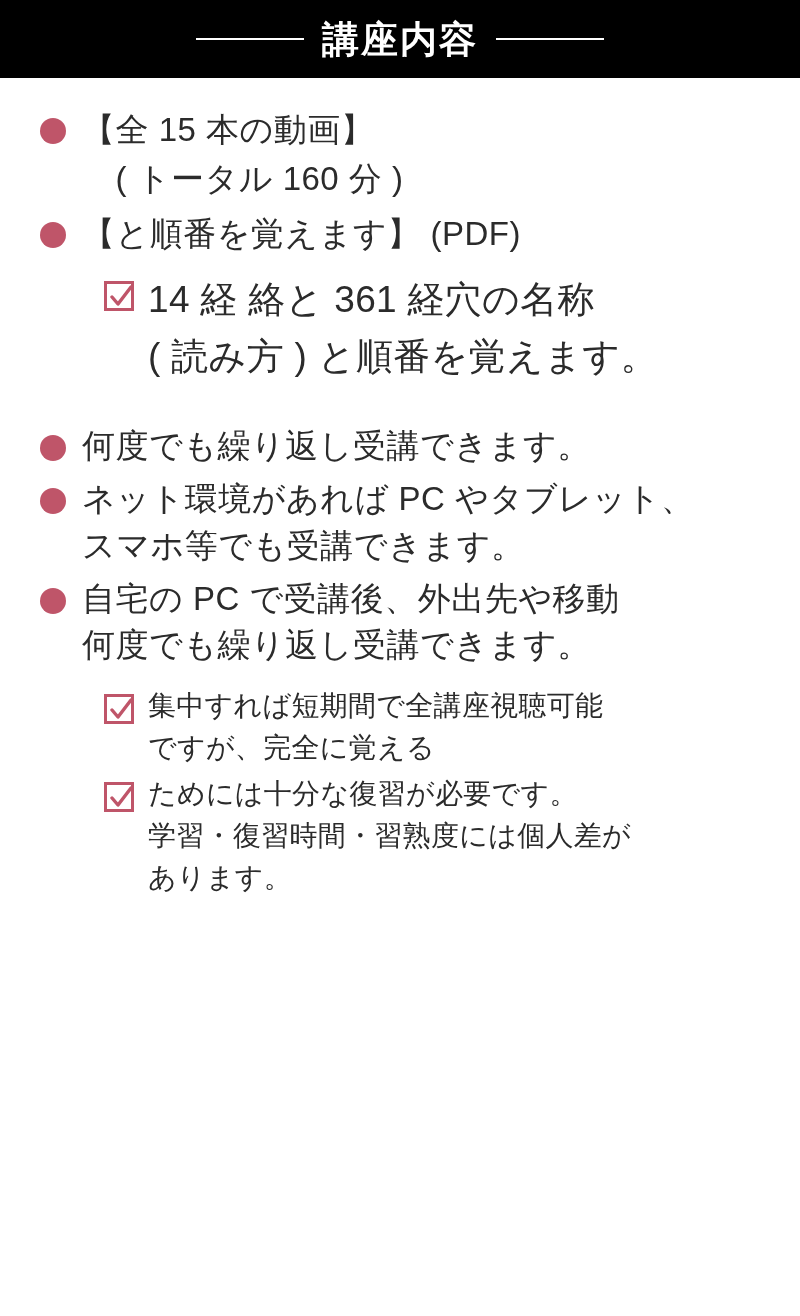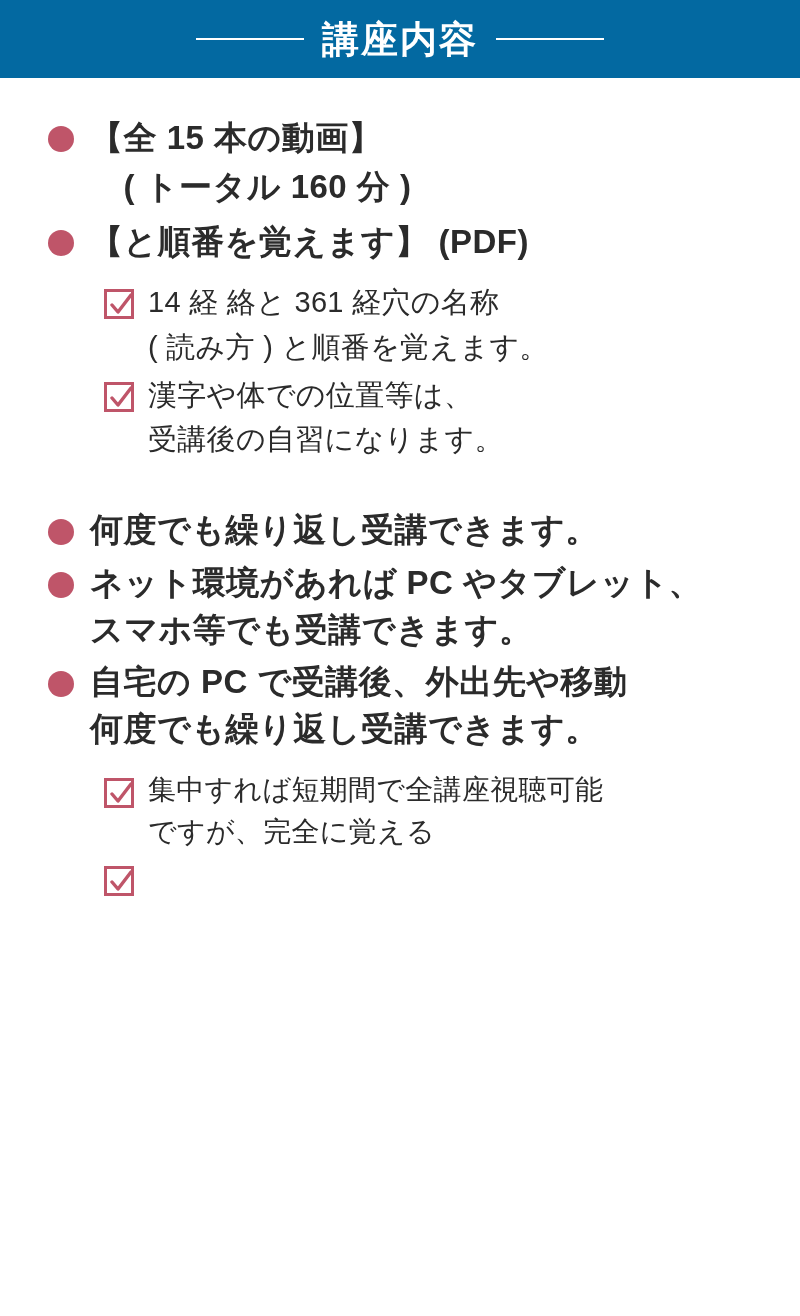--- a/index.html
+++ b/index.html
@@ -17,21 +17,21 @@
   .page {
     width: 800px;
     height: 1316px;
     position: relative;
     display: flex;
     flex-direction: column;
   }
 
   
   .band {
-    background: #0369a1;
+    background: #000000;
     color: #ffffff;
     height: 78px;
     display: flex;
     align-items: center;
     justify-content: center;
     gap: 18px;
     flex: 0 0 auto;
   }
   .band .rule {
     width: 108px;
@@ -48,23 +48,22 @@
   }
 
   
   .section-body {
     padding: 28px 40px 6px 40px;
     flex: 0 0 auto;
   }
 
   ul.bullets {
     list-style: none;
-    margin: 8px;
+    margin: 0;
     padding: 0;
-    font-weight: bold;
   }
   li.bullet-item {
     display: flex;
     align-items: flex-start;
     margin-bottom: 6px;
   }
   .dot {
     flex: 0 0 auto;
     width: 26px;
     height: 26px;
@@ -100,21 +99,21 @@
     margin-right: 14px;
     position: relative;
     box-sizing: border-box;
   }
   .checkbox svg {
     position: absolute;
     left: 2px;
     top: 1px;
   }
   .check-text {
-    font-size: 29px;
+    font-size: 37px;
     line-height: 1.52;
     white-space: pre-line;
     letter-spacing: 0.3px;
   }
 
   .section-2 .bullet-text { font-size: 33px; line-height: 1.42; }
   .section-2 ul.checks { padding-left: 64px; margin-top: 16px; }
   .section-2 .check-text { font-size: 28px; line-height: 1.5; }
 </style>
 </head>
@@ -144,29 +143,20 @@
     <ul class="checks">
       <li class="check-item">
         <span class="checkbox">
           <svg width="24" height="24" viewBox="0 0 24 24" aria-hidden="true">
             <path d="M3 12 L9 19 L22 2" fill="none" stroke="#bf5569" stroke-width="3.4" stroke-linecap="round" stroke-linejoin="round"></path>
           </svg>
         </span>
         <span class="check-text">14 経 絡と 361 経穴の名称
 ( 読み方 ) と順番を覚えます。</span>
       </li>
-      <li class="check-item">
-        <span class="checkbox">
-          <svg width="24" height="24" viewBox="0 0 24 24" aria-hidden="true">
-            <path d="M3 12 L9 19 L22 2" fill="none" stroke="#bf5569" stroke-width="3.4" stroke-linecap="round" stroke-linejoin="round"></path>
-          </svg>
-        </span>
-        <span class="check-text">漢字や体での位置等は、
-受講後の自習になります。</span>
-      </li>
     </ul>
   </div>
 
 
   <div class="section-body section-2">
     <ul class="bullets">
       <li class="bullet-item">
         <span class="dot"></span>
         <span class="bullet-text">何度でも繰り返し受講できます。</span>
       </li>
@@ -191,17 +181,20 @@
         </span>
         <span class="check-text">集中すれば短期間で全講座視聴可能
 ですが、完全に覚える</span>
       </li>
       <li class="check-item">
         <span class="checkbox">
           <svg width="24" height="24" viewBox="0 0 24 24" aria-hidden="true">
             <path d="M3 12 L9 19 L22 2" fill="none" stroke="#bf5569" stroke-width="3.4" stroke-linecap="round" stroke-linejoin="round"></path>
           </svg>
         </span>
+        <span class="check-text">ためには十分な復習が必要です。
+学習・復習時間・習熟度には個人差が
+あります。</span>
       </li>
     </ul>
   </div>
 
 </div>
 
 </body></html>

